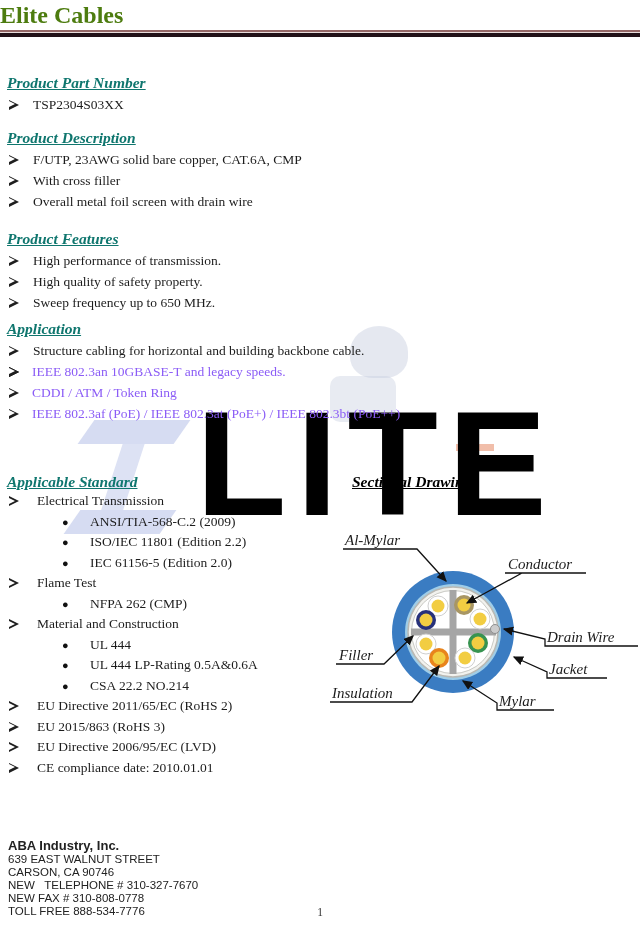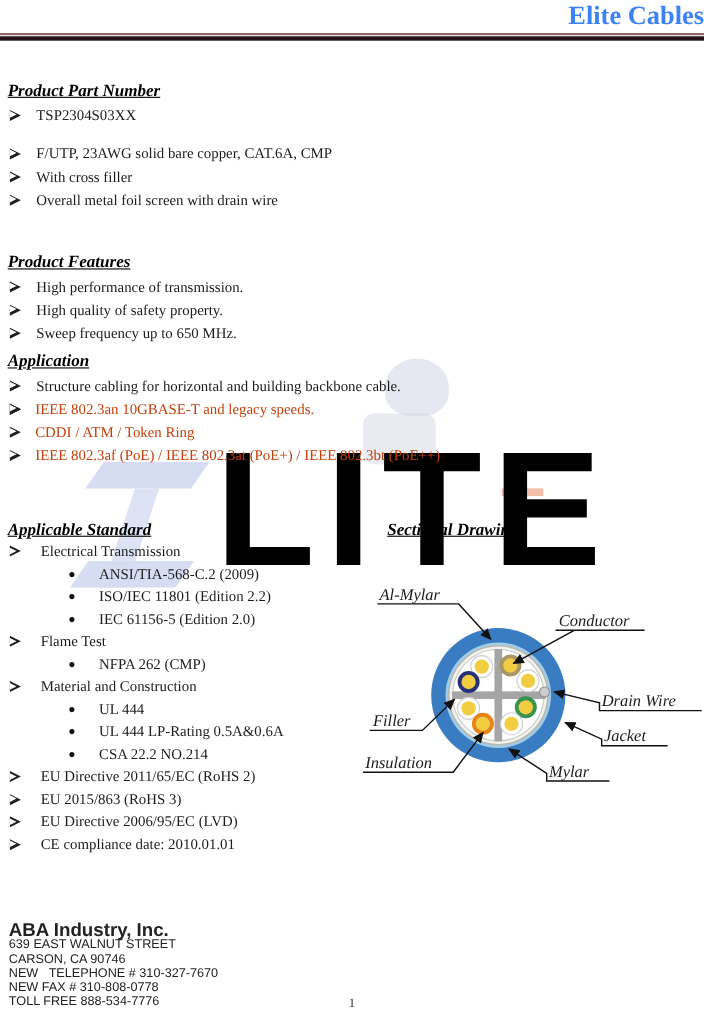--- a/index.html
+++ b/index.html
@@ -12,55 +12,55 @@
   .wm-letters{position:absolute;left:118px;top:-8px;font-family:"Liberation Sans",sans-serif;
               font-weight:bold;font-size:148px;letter-spacing:10px;color:#000000;line-height:1;}
   .wm-mark-a{position:absolute;left:8px;top:22px;width:96px;height:24px;background:#d6dcf2;transform:skewX(-35deg);}
   .wm-mark-b{position:absolute;left:-6px;top:112px;width:96px;height:24px;background:#d6dcf2;transform:skewX(-35deg);}
   .wm-mark-c{position:absolute;left:30px;top:46px;width:22px;height:90px;background:#dde2f4;transform:skewX(-18deg);}
   .wm-blob1{position:absolute;left:272px;top:-72px;width:58px;height:52px;background:#c6cdde;opacity:.45;border-radius:50% 50% 40% 40%;}
   .wm-blob2{position:absolute;left:252px;top:-22px;width:66px;height:46px;background:#c6cdde;opacity:.4;border-radius:10px;}
   .wm-salmon{position:absolute;left:378px;top:46px;width:38px;height:7px;background:#eeb39b;opacity:.85;}
 
   
-  .title{position:absolute;top:2px;left:0;width:640px;text-align:right;
-         font-size:24px;font-weight:bold;color:#3b82f6;}
+  .title{position:absolute;top:2px;left:0;width:640px;text-align:left;
+         font-size:24px;font-weight:bold;color:#4d7c0f;}
   .rule{position:absolute;top:30px;left:0;width:640px;}
   .rule-top{height:2px;background:#956767;}
   .rule-gap{height:1px;background:#e8dcdc;}
   .rule-bottom{height:4px;background:#221118;}
 
   
   .sec{position:absolute;left:0;width:640px;}
   .heading{margin:0 0 2px 7px;font-size:15.5px;font-weight:bold;font-style:italic;
-           color:#000000;text-decoration:underline;height:18px;}
+           color:#0f766e;text-decoration:underline;height:18px;}
   .b1{position:relative;padding-left:33px;line-height:21px;font-size:13.5px;}
   .b1 .ar{position:absolute;left:9px;top:5.5px;width:0;height:0;border-style:solid;
           border-width:5px 0 5px 10px;border-color:transparent transparent transparent #1f1f1f;}
   .b1 .ar::after{content:"";position:absolute;left:-10px;top:-3.4px;border-style:solid;
           border-width:3.4px 0 3.4px 6.8px;border-color:transparent transparent transparent #fff;}
   .dimA{color:#4a4a52;}
-  .dimB{color:#c2410c;padding-left:32px;}
+  .dimB{color:#8b5cf6;padding-left:32px;}
 
   
   .cols{position:absolute;top:471px;left:0;width:528px;height:316px;}
   .std-list{position:absolute;left:0;top:20px;width:352px;}
   .std-list .b1{line-height:20.5px;font-size:13.5px;padding-left:37px;}
   .std-list .b1 .ar{top:5px;}
   .b2{position:relative;padding-left:90px;line-height:20.5px;font-size:13.5px;}
   .b2 .dot{position:absolute;left:62px;top:0;font-size:11px;color:#111;}
   .std-head{position:absolute;left:7px;top:2px;margin:0;}
   .draw-head{position:absolute;left:352px;top:2px;margin:0;font-size:15.5px;font-weight:bold;font-style:italic;
              color:#000000;text-decoration:underline;}
   .diagram{position:absolute;left:320px;top:44px;width:320px;height:212px;}
 
   
   .footer{position:absolute;top:840px;left:8px;width:500px;
           font-family:"Liberation Sans",sans-serif;font-size:11.5px;line-height:12.9px;color:#222;}
-  .footer .company{font-weight:bold;font-size:17px;}
+  .footer .company{font-weight:bold;font-size:13px;}
   .footer div{white-space:pre;}
   .pagenum{position:absolute;top:906px;left:0;width:640px;text-align:center;font-size:11.5px;color:#333;}
 
   svg text{font-family:"Liberation Serif",serif;font-style:italic;font-size:15px;fill:#1c1c1c;}
 </style>
 </head>
 <body>
 
 <div class="page">
 
@@ -82,20 +82,21 @@
       <div class="rule-gap"></div>
       <div class="rule-bottom"></div>
     </div>
 
     <div class="sec" style="top:74px">
       <div class="heading">Product Part Number</div>
       <div class="b1"><span class="ar"></span><span>TSP2304S03XX</span></div>
     </div>
 
     <div class="sec" style="top:129px">
+      <div class="heading">Product Description</div>
       <div class="b1"><span class="ar"></span><span>F/UTP, 23AWG solid bare copper, CAT.6A, CMP</span></div>
       <div class="b1"><span class="ar"></span><span>With cross filler</span></div>
       <div class="b1"><span class="ar"></span><span>Overall metal foil screen with drain wire</span></div>
     </div>
 
     <div class="sec" style="top:230px">
       <div class="heading">Product Features</div>
       <div class="b1"><span class="ar"></span><span>High performance of transmission.</span></div>
       <div class="b1"><span class="ar"></span><span>High quality of safety property.</span></div>
       <div class="b1"><span class="ar"></span><span>Sweep frequency up to 650 MHz.</span></div>

